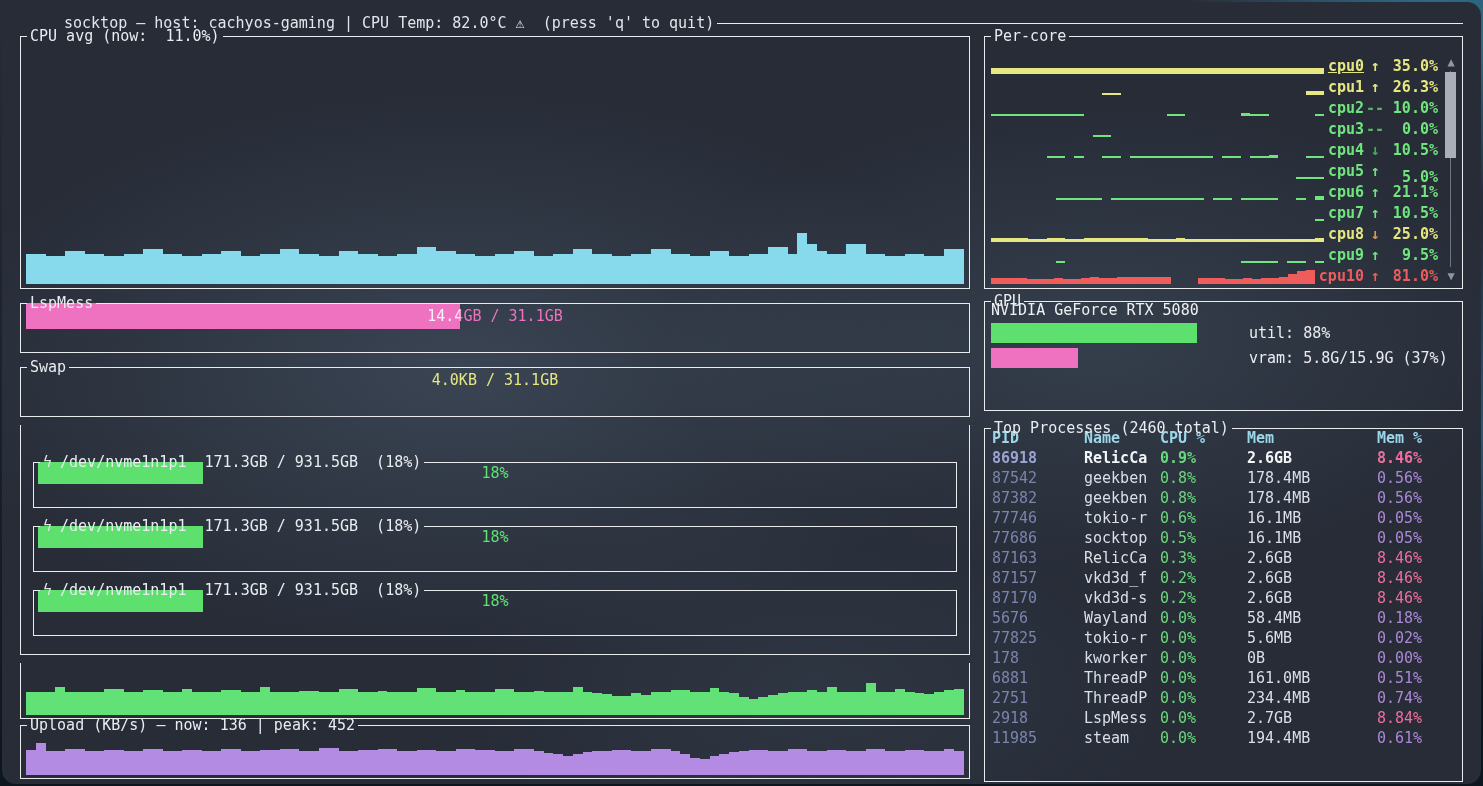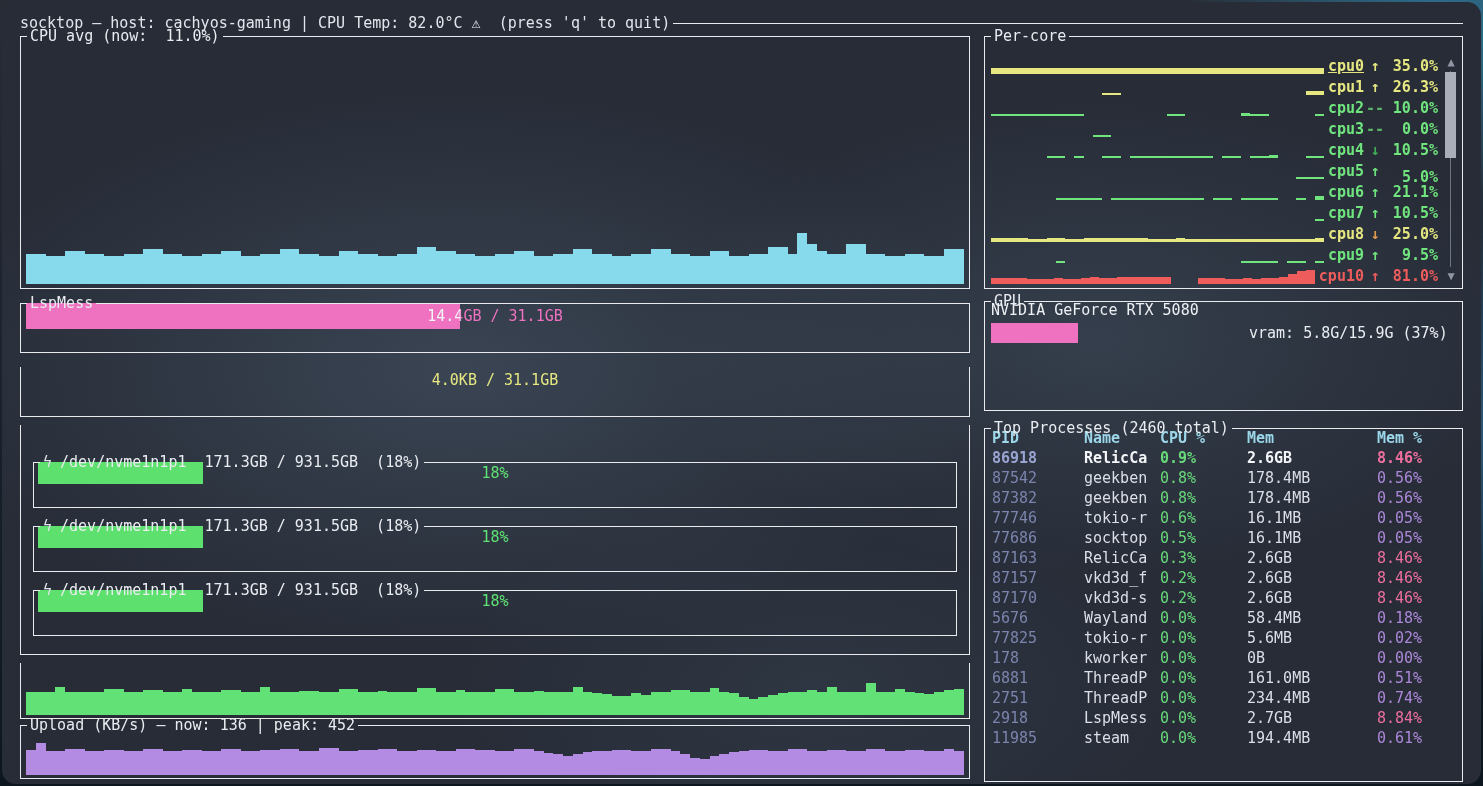--- a/index.html
+++ b/index.html
@@ -15,21 +15,21 @@
     position:absolute;inset:2px;border-radius:14px;overflow:hidden;
     background:
       radial-gradient(760px 400px at 31% 47%, rgba(125,155,182,0.22), rgba(125,155,182,0) 70%),
       radial-gradient(620px 340px at 74% 43%, rgba(116,146,172,0.18), rgba(116,146,172,0) 70%),
       radial-gradient(520px 280px at 55% 88%, rgba(100,128,152,0.12), rgba(100,128,152,0) 70%),
       #272c37;
     padding:8px 18px 0 18px;box-sizing:border-box;
   }
   :root{--bd:#e9ebee;}
   .titlebar{display:flex;align-items:center;height:26px;}
-  .ttext{white-space:pre;color:#e2e6ec;}
+  .ttext{white-space:pre;color:#e2e6ec;margin-left:44px;}
   .trule{flex:1;height:1px;background:var(--bd);margin-left:3px;}
   .main{display:flex;gap:14px;}
   .colL{width:950px;flex:0 0 auto;}
   .colR{flex:1;min-width:0;}
   .panel{position:relative;border:1px solid var(--bd);border-top:none;box-sizing:border-box;}
   .ptop{position:absolute;top:-10px;left:-1px;right:-1px;height:20px;display:flex;align-items:center;z-index:4;pointer-events:none;}
   .seg{width:7px;height:1px;background:var(--bd);}
   .segfill{flex:1;height:1px;background:var(--bd);}
   .ptext{padding:0 3px;white-space:pre;color:#e9ecf0;}
   .dicon{color:#dfe3e8;margin-right:8px;}
@@ -221,20 +221,25 @@
           <span class="segfill"></span>
         </div>
         <div class="gauge">
           <div class="gfill fill-pink" style="width: 46.3%;"></div>
           <div class="glabel lab-pink">14.4GB / 31.1GB</div>
           <div class="glabel lab-white" style="clip-path: inset(0px 53.7% 0px 0px);">14.4GB / 31.1GB</div>
         </div>
       </div>
 
       <div class="panel swapp">
+        <div class="ptop">
+          <span class="seg"></span>
+          <span class="ptext">Swap</span>
+          <span class="segfill"></span>
+        </div>
         <div class="gauge">
           <div class="gfill fill-pink" style="width: 0%;"></div>
           <div class="glabel lab-yellow">4.0KB / 31.1GB</div>
         </div>
       </div>
 
       <div class="panel disksp">
         <div class="dlist" id="disk-list">
             <div class="dpanel">
               <div class="ptop">
@@ -974,20 +979,26 @@
 
       <div class="panel gpup">
         <div class="ptop">
           <span class="seg"></span>
           <span class="ptext">GPU</span>
           <span class="segfill"></span>
         </div>
         <div class="gpuname">NVIDIA GeForce RTX 5080</div>
         <div class="grow">
           <div class="gtrack">
+            <div class="gfill fill-green" style="width: 88%;"></div>
+          </div>
+          <span class="gtext">util: 88%</span>
+        </div>
+        <div class="grow">
+          <div class="gtrack">
             <div class="gfill fill-pink" style="width: 37%;"></div>
           </div>
           <span class="gtext">vram: 5.8G/15.9G (37%)</span>
         </div>
       </div>
 
       <div class="panel procp">
         <div class="ptop">
           <span class="seg"></span>
           <span class="ptext">Top Processes (2460 total)</span>

